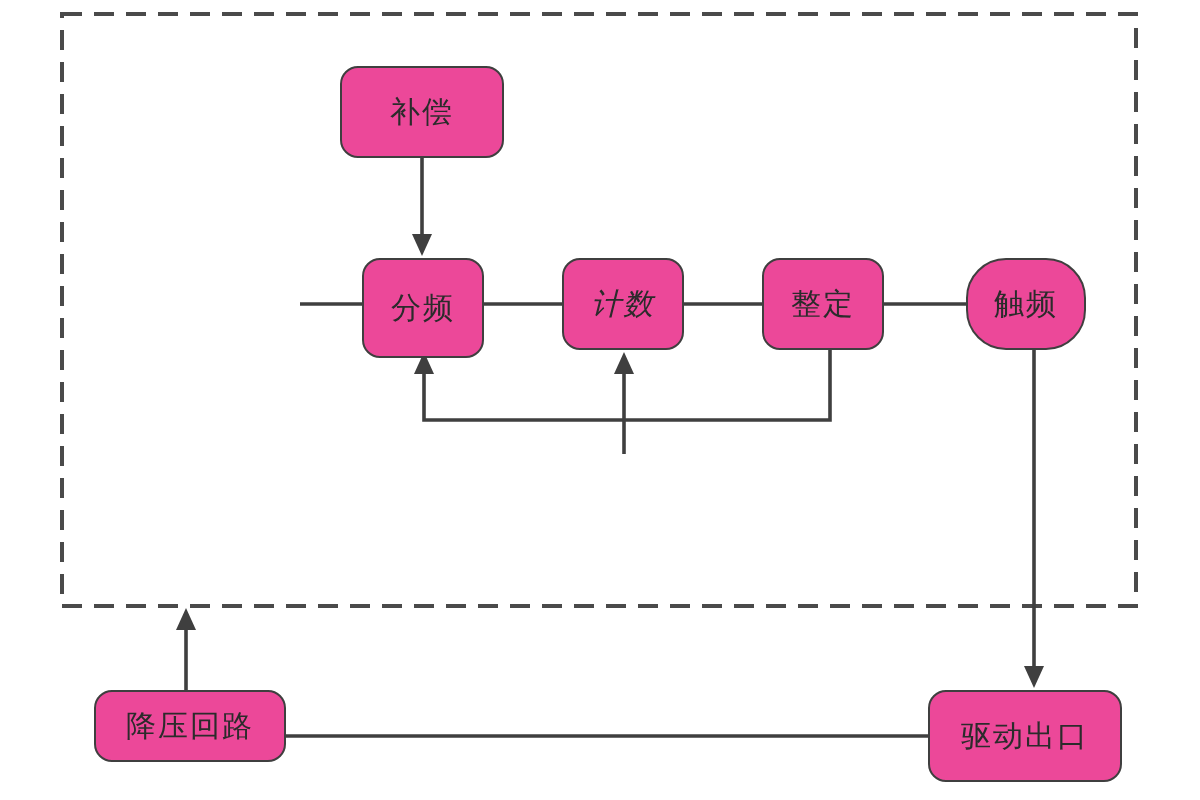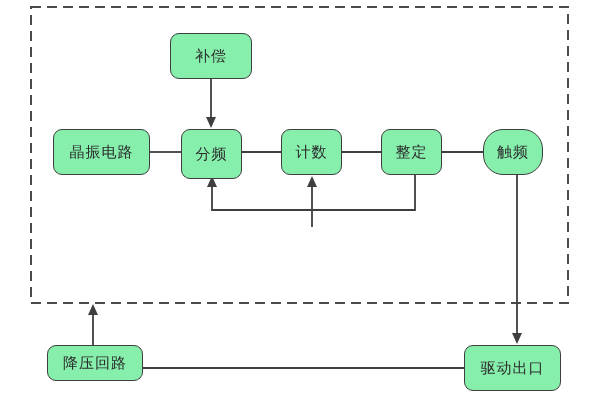--- a/index.html
+++ b/index.html
@@ -7,34 +7,34 @@
     position:relative;
     width:600px;height:400px;
     background:#ffffff;
     font-family:"Liberation Sans","DejaVu Sans",sans-serif;
     overflow:hidden;
   }
   #wires{position:absolute;left:0;top:0;width:600px;height:400px;}
   .node{
     position:absolute;
     box-sizing:border-box;
-    background:#86efac;
+    background:#ec4899;
     border:1.6px solid #3f3f3f;
     border-radius:9px;
     display:flex;align-items:center;justify-content:center;
     font-size:15px;
     color:#2b2b2b;
     letter-spacing:1px;
     z-index:2;
   }
   
   .n-buchang  {left:170px;top:33px; width:82px;height:46px;}
   .n-jingzhen {left:53px; top:129px;width:97px;height:46px;}
   .n-fenpin   {left:181px;top:129px;width:61px;height:50px;}
-  .n-jishu    {left:281px;top:129px;width:61px;height:46px;}
+  .n-jishu    {left:281px;top:129px;width:61px;height:46px;font-style:italic;}
   .n-zhengding{left:381px;top:129px;width:61px;height:46px;}
   .n-chupin   {left:483px;top:129px;width:60px;height:46px;border-radius:20px;}
   .n-qingling {left:271px;top:227px;width:82px;height:45px;}
   .n-jiangya  {left:47px; top:345px;width:96px;height:36px;}
   .n-qudong   {left:464px;top:345px;width:97px;height:46px;}
 </style>
 </head>
 <body>
 
 <div id="canvas">
@@ -69,21 +69,20 @@
     <g fill="#3f3f3f" stroke="none">
       <polygon points="211,128 206,117 216,117"></polygon>
       <polygon points="212,176 207,187 217,187"></polygon>
       <polygon points="312,176 307,187 317,187"></polygon>
       <polygon points="517,344 512,333 522,333"></polygon>
       <polygon points="93,304 88,315 98,315"></polygon>
     </g>
   </svg>
 
   <div class="node n-buchang">补偿</div>
-  <div class="node n-jingzhen">晶振电路</div>
   <div class="node n-fenpin">分频</div>
   <div class="node n-jishu">计数</div>
   <div class="node n-zhengding">整定</div>
   <div class="node n-chupin">触频</div>
   <div class="node n-jiangya">降压回路</div>
   <div class="node n-qudong">驱动出口</div>
 
 </div>
 
 </body></html>

